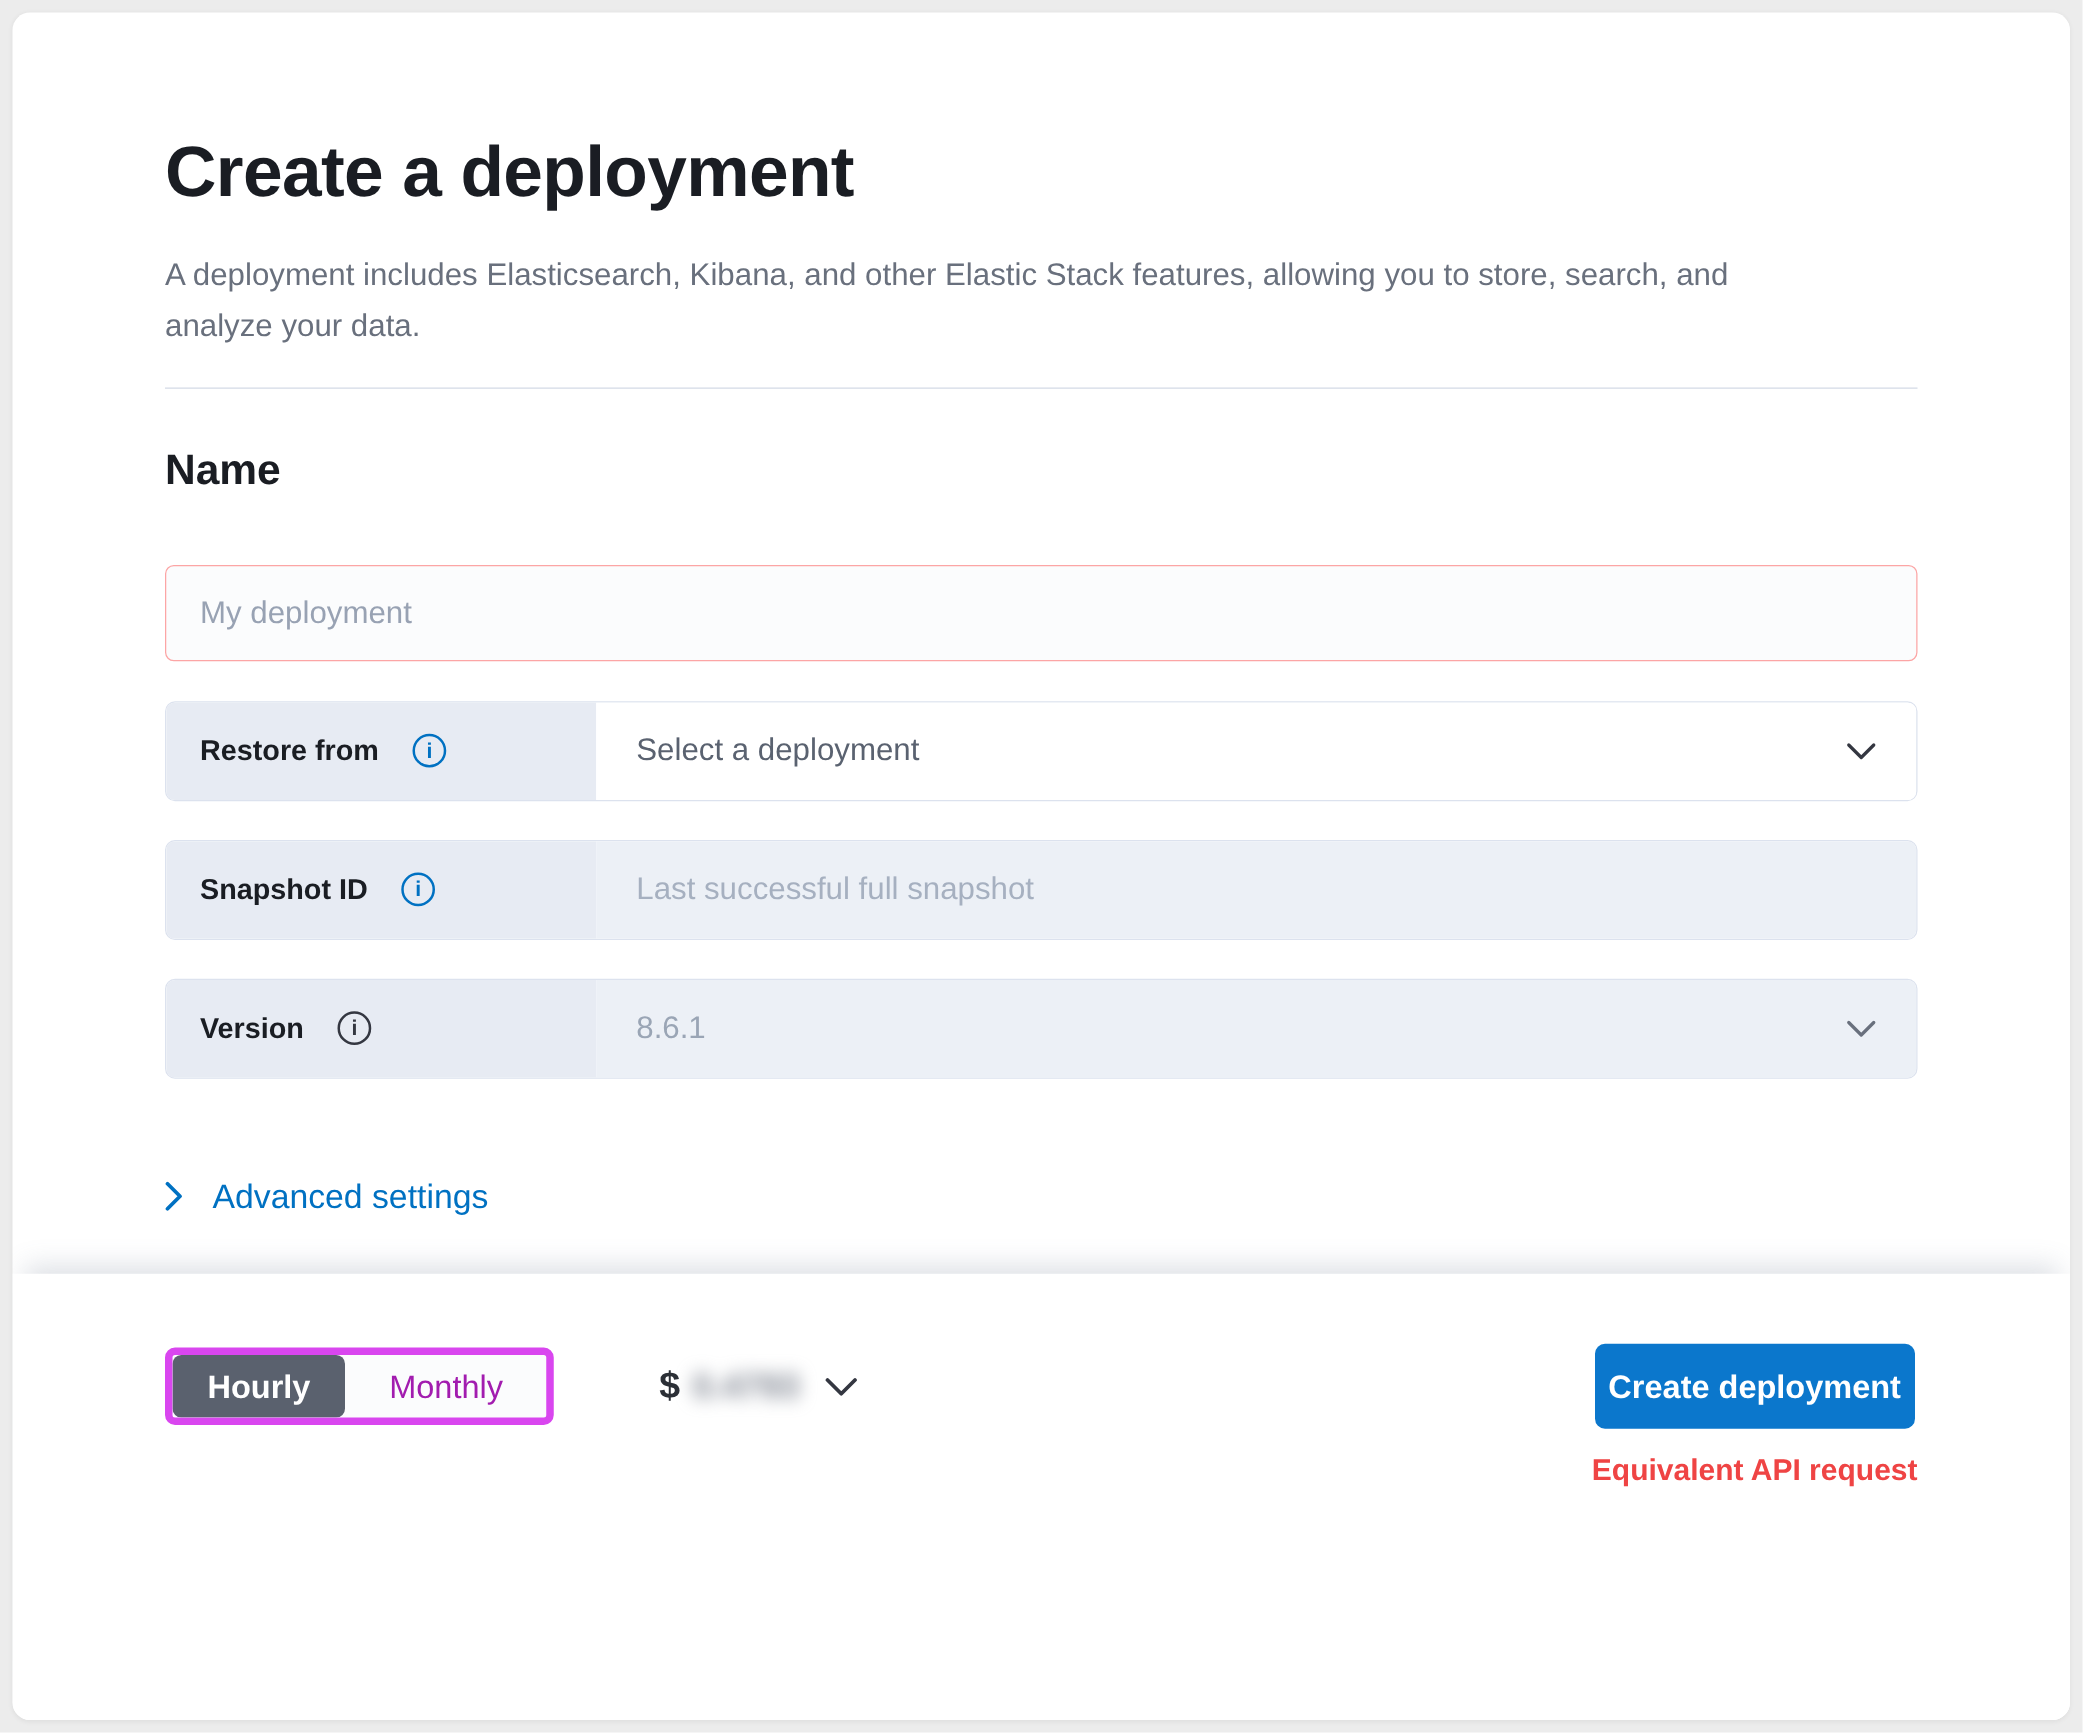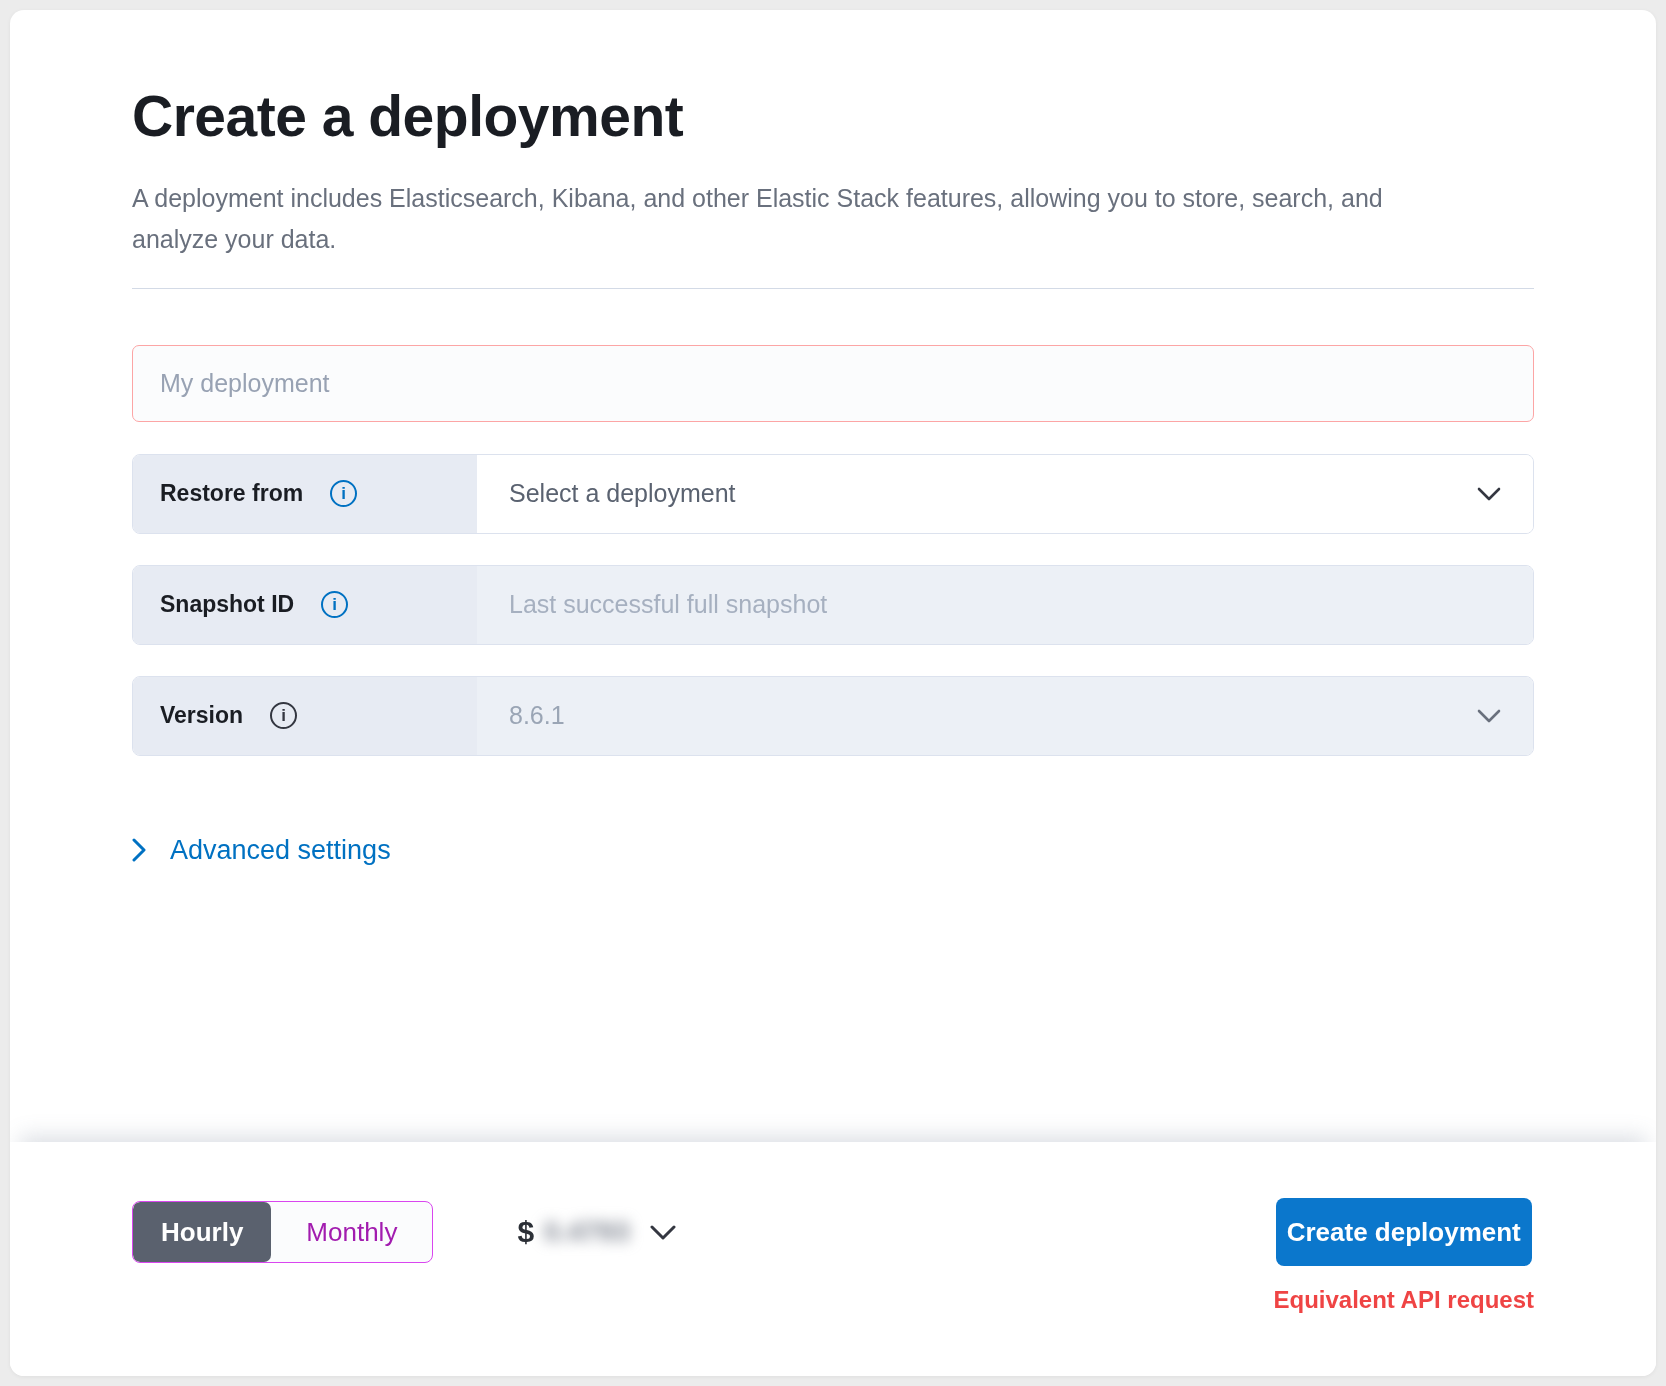--- a/index.html
+++ b/index.html
@@ -15,22 +15,22 @@
     position: absolute;
     left: 10px; top: 10px; right: 10px; bottom: 10px;
     background: #ffffff;
     border-radius: 14px;
     box-shadow: 0 1px 4px rgba(0,0,0,0.06);
     display: flex;
     flex-direction: column;
     overflow: hidden;
   }
   .main {
-    height: 1132px;
-    padding: 74px 122px 0 122px;
+    height: 1009px;
+    padding: 96px 122px 0 122px;
   }
   .page-title {
     margin: 0;
     font-size: 57px;
     font-weight: 700;
     letter-spacing: -0.5px;
     color: #1a1d23;
     line-height: 1.15;
   }
   .page-subtitle {
@@ -178,21 +178,21 @@
   }
   .footer-left {
     display: flex;
     align-items: center;
     height: 68px;
   }
   .billing-group {
     display: flex;
     align-items: stretch;
     height: 62px;
-    border: 1px solid #d946ef;
+    border: 6px solid #d946ef;
     border-radius: 8px;
     background: #fbfcfd;
     overflow: hidden;
   }
   .billing-option {
     display: flex;
     align-items: center;
     padding: 0 35px;
     font-size: 26px;
     color: #a21caf;
@@ -252,20 +252,21 @@
 <body>
 
 <div class="card">
 
   <div class="main">
 
     <h1 class="page-title">Create a deployment</h1>
     <p class="page-subtitle">A deployment includes Elasticsearch, Kibana, and other Elastic Stack features, allowing you to store, search, and analyze your data.</p>
     <hr class="divider">
 
+    <h2 class="section-heading">Name</h2>
     <input class="name-input" type="text" placeholder="My deployment" style="">
 
 
     <div class="form-rows">
 
       <div class="form-row">
         <div class="row-label">
           <span class="label-text">Restore from</span>
           <span class="info-icon info-blue">i</span>
         </div>

